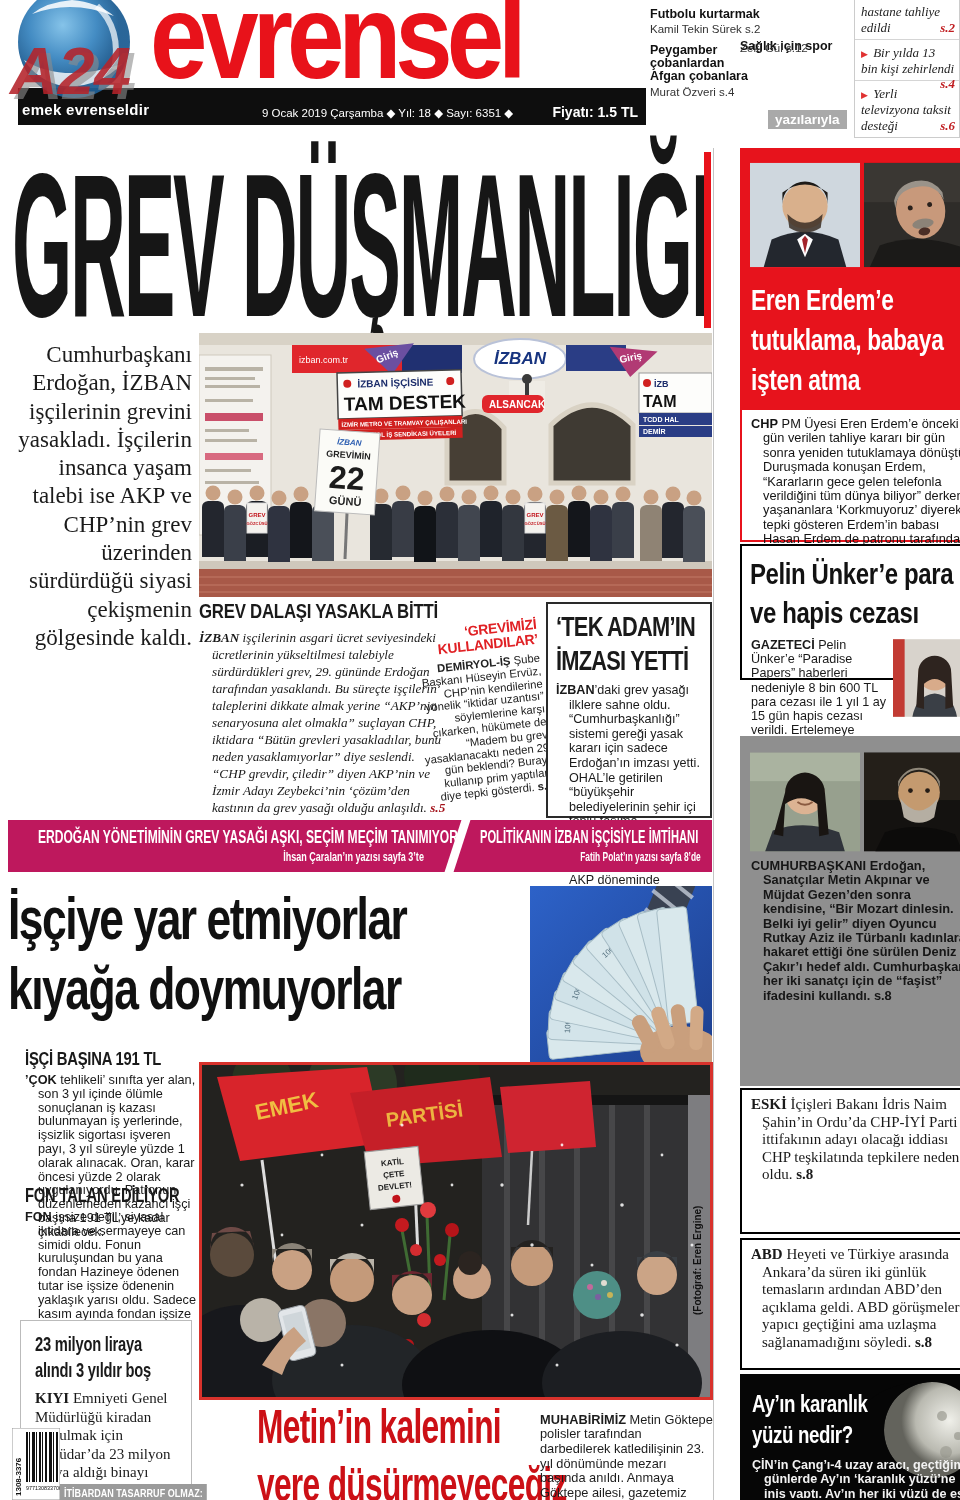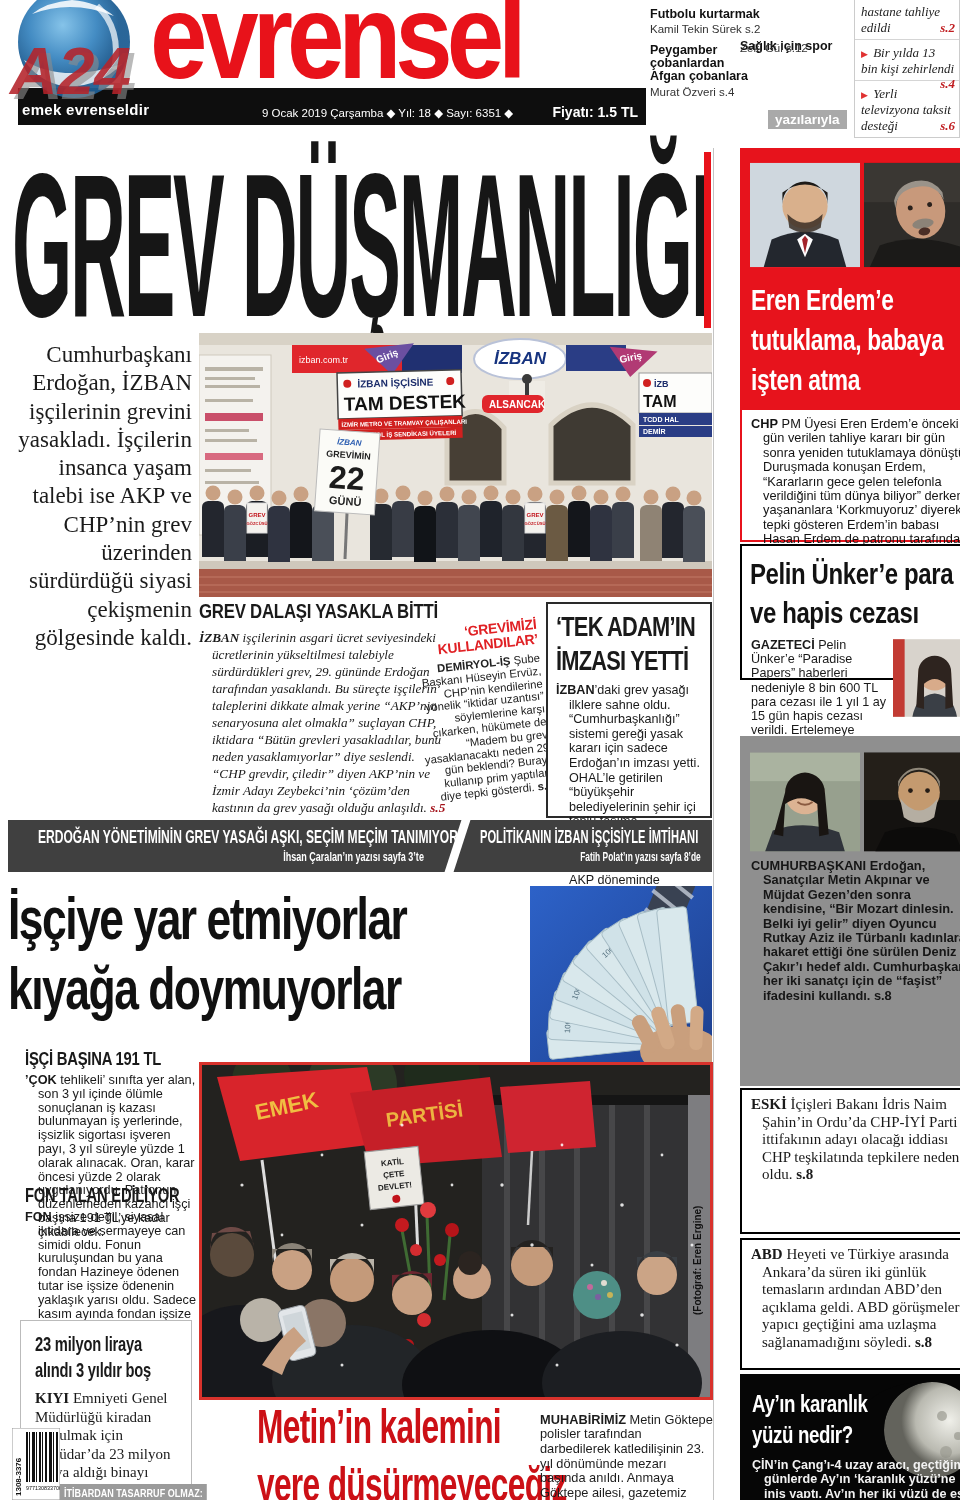--- a/index.html
+++ b/index.html
@@ -44,21 +44,21 @@
   #tilted{left:417px;top:623px;width:128px;transform:rotate(-6deg);transform-origin:50% 50%;
           text-align:right;}
   #tilted .th{color:#e02024;font-weight:900;font-size:14px;line-height:15px;letter-spacing:-.3px;margin-bottom:5px;}
   #tilted p{margin:0;font-size:11.3px;line-height:12.8px;color:#222;}
   #tekadam{left:546px;top:602px;width:166px;height:216px;border:2px solid #2a2a2a;background:#fff;
            padding:6px 8px;box-sizing:border-box;}
   #tekadam .th{font-size:28px;font-weight:900;letter-spacing:-1px;line-height:34px;
                transform:scaleX(.78);transform-origin:0 0;white-space:nowrap;}
   #tekadam p{margin:5px 0 0 0;font-size:12.6px;line-height:14.6px;}
   
-  #bluebanner{left:8px;top:820px;width:704px;height:52px;background:#404040;}
+  #bluebanner{left:8px;top:820px;width:704px;height:52px;background:#be185d;}
   .bbh{position:absolute;color:#fff;font-weight:900;font-size:18px;white-space:nowrap;transform-origin:0 0;}
   .bbs{position:absolute;color:#fff;font-weight:bold;font-size:13.5px;white-space:nowrap;
        transform-origin:0 0;text-align:right;}
   #slash{position:absolute;left:445px;top:-2px;width:9px;height:56px;background:#fff;transform:skewX(-18deg);}
   
   #h2a{left:8px;top:884px;font-size:60px;font-weight:900;letter-spacing:-2px;line-height:70px;color:#111;}
   #h2a div{transform:scaleX(.74);transform-origin:0 0;white-space:nowrap;}
   
   .lcolh{font-weight:900;letter-spacing:-.3px;white-space:nowrap;transform-origin:0 0;}
   #isci{left:25px;top:1048px;width:172px;}

